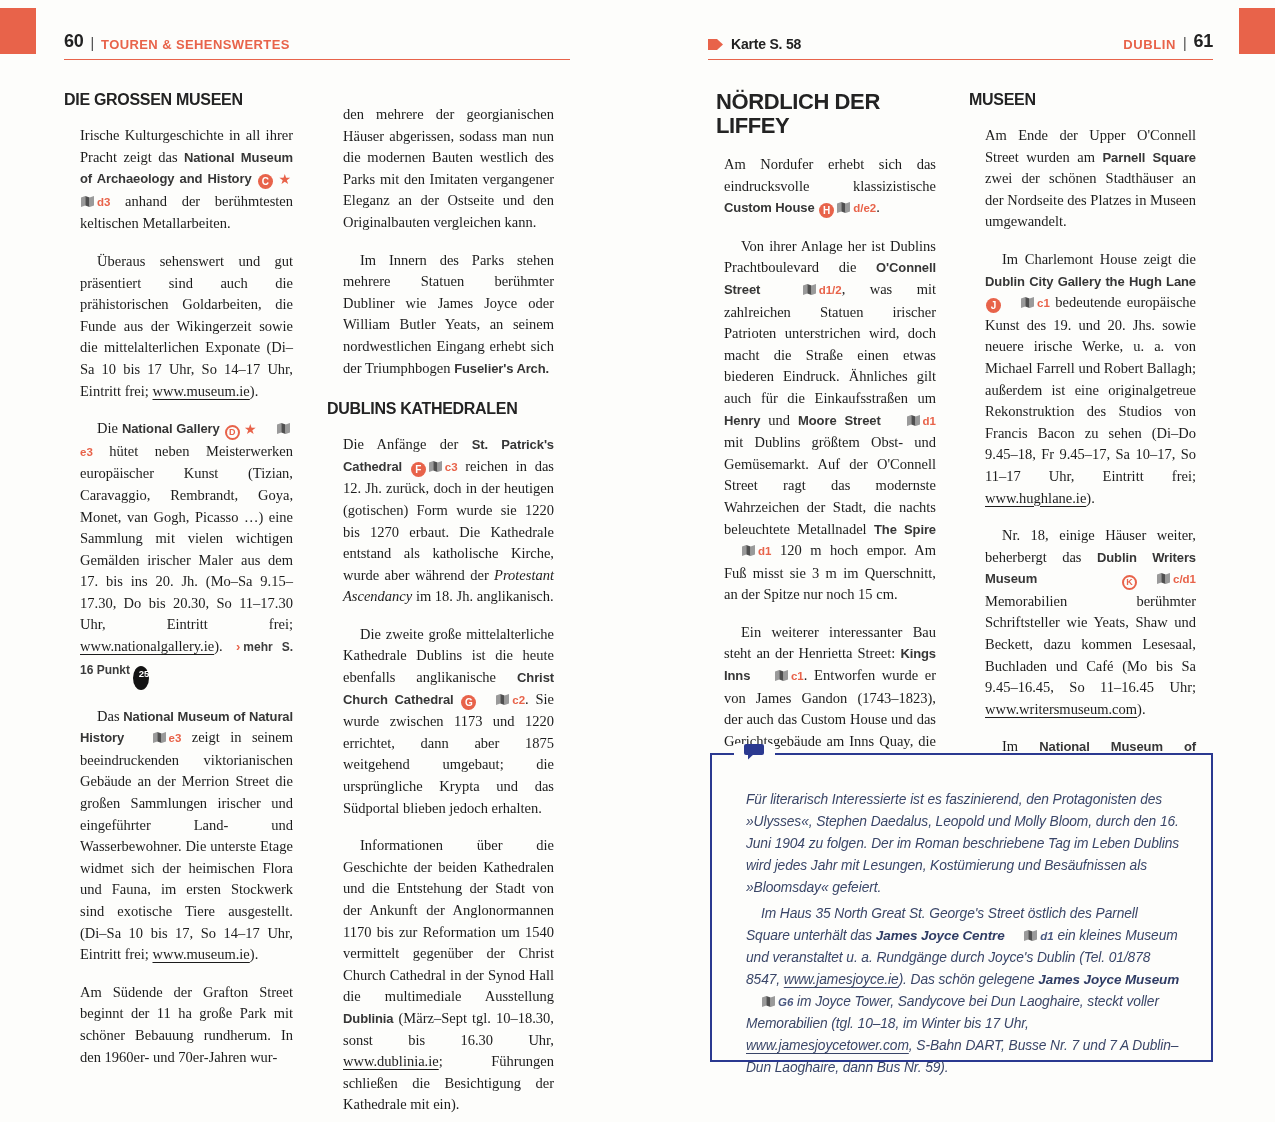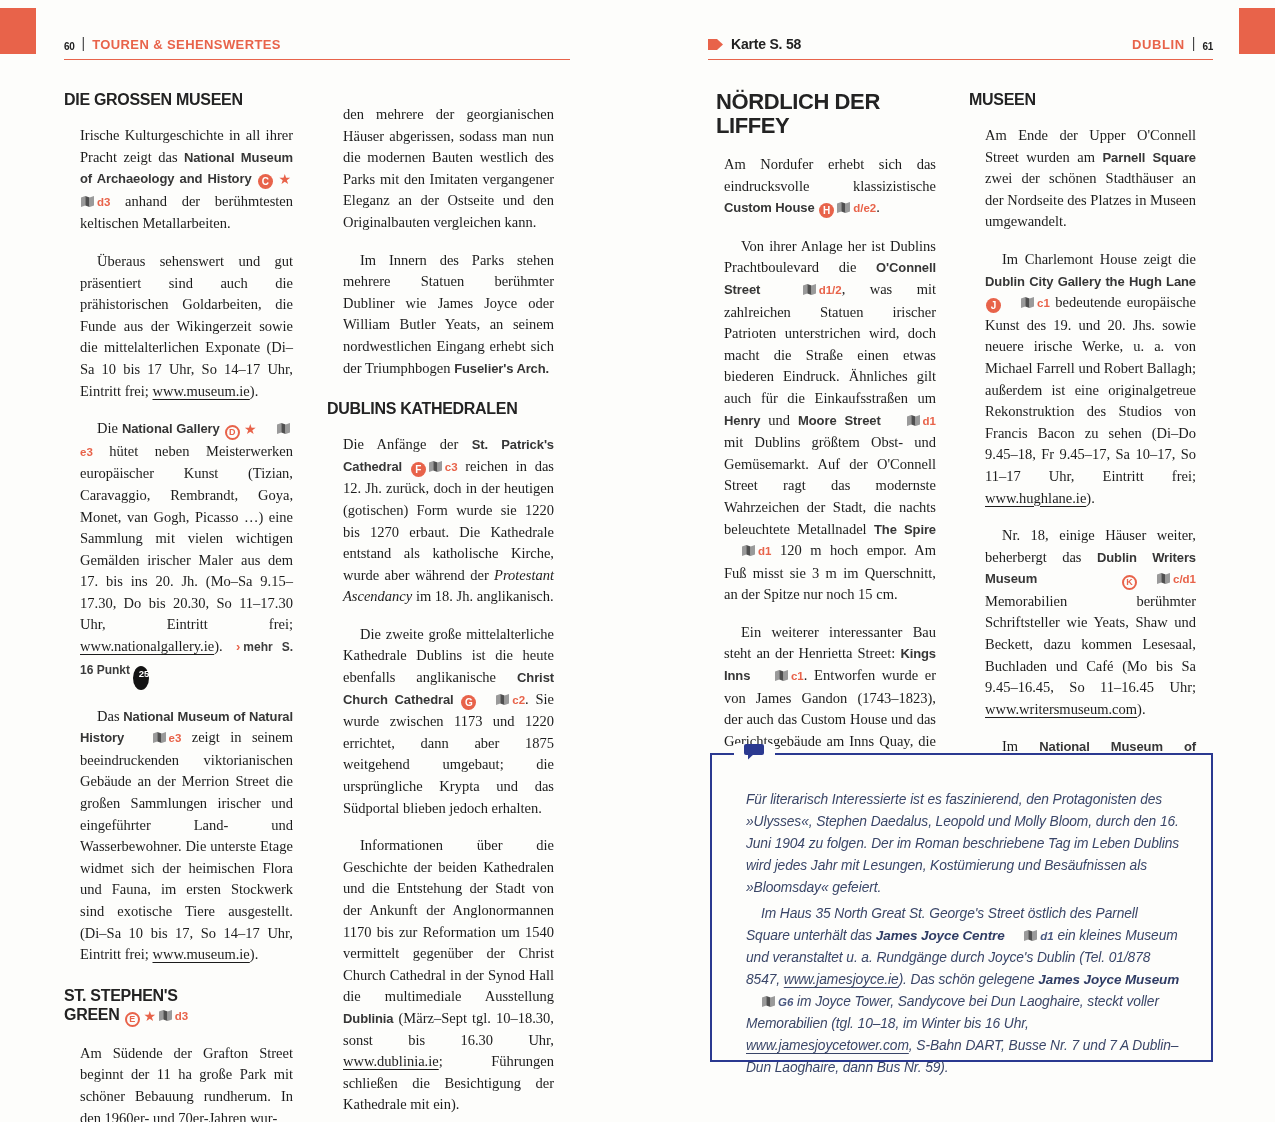--- a/index.html
+++ b/index.html
@@ -19,21 +19,21 @@
   .corner-right{right:0;}
 
   .hdr{
     position:absolute;top:30px;height:30px;box-sizing:border-box;
     border-bottom:1.5px solid var(--orange);
     font-family:"Liberation Sans",sans-serif;
     display:flex;align-items:flex-end;padding-bottom:7px;
   }
   .hdr-left{left:64px;width:506px;}
   .hdr-right{left:708px;width:505px;}
-  .pagenum{font-weight:700;font-size:10px;color:#222;letter-spacing:-0.3px;}
+  .pagenum{font-weight:700;font-size:18px;color:#222;letter-spacing:-0.3px;}
   .hdr-sep{color:#444;font-weight:300;font-size:14px;margin:0 7px;position:relative;top:-1px;}
   .hdr-section{color:var(--orange);font-weight:700;font-size:13px;letter-spacing:0.4px;}
   .hdr-city{color:var(--orange);font-weight:700;font-size:13px;letter-spacing:0.6px;}
   .map-arrow{display:inline-block;margin-right:8px;line-height:0;position:relative;top:-2px;}
   .hdr-karte{font-weight:700;font-size:14px;color:#222;letter-spacing:-0.2px;}
   .hdr-right-group{margin-left:auto;display:flex;align-items:flex-end;}
 
   .col{
     position:absolute;top:88px;text-align:justify;
     font-size:14.5px;line-height:21.6px;hyphens:auto;-webkit-hyphens:auto;
@@ -131,25 +131,20 @@
       <p class="para indent"><span class="t">Die </span><span class="bname">National Gallery</span><span class="t"> </span><span class="circ o">D</span><span class="star">★</span><span class="book"><svg width="13" height="11" viewBox="0 0 13 11">
             <polygon points="0,1.4 4.3,0 4.3,9.6 0,11" fill="#9a9a9a"></polygon>
             <polygon points="4.3,0 8.6,1.4 8.6,11 4.3,9.6" fill="#4f4f4f"></polygon>
             <polygon points="8.6,1.4 13,0 13,9.6 8.6,11" fill="#9a9a9a"></polygon>
           </svg></span><span class="ref">e3</span><span class="t"> hütet neben Meisterwerken europäischer Kunst (Tizian, Caravaggio, Rembrandt, Goya, Monet, van Gogh, Picasso …) eine Sammlung mit vielen wichtigen Gemälden irischer Maler aus dem 17. bis ins 20. Jh. (Mo–Sa 9.15–17.30, Do bis 20.30, So 11–17.30 Uhr, Eintritt frei; </span><span class="link">www.nationalgallery.ie</span><span class="t">). </span><span class="chev">›</span><span class="more">mehr S. 16 Punkt </span><span class="badge">25</span></p>
       <p class="para indent"><span class="t">Das </span><span class="bname">National Museum of Natural History</span><span class="t"> </span><span class="book"><svg width="13" height="11" viewBox="0 0 13 11">
             <polygon points="0,1.4 4.3,0 4.3,9.6 0,11" fill="#9a9a9a"></polygon>
             <polygon points="4.3,0 8.6,1.4 8.6,11 4.3,9.6" fill="#4f4f4f"></polygon>
             <polygon points="8.6,1.4 13,0 13,9.6 8.6,11" fill="#9a9a9a"></polygon>
           </svg></span><span class="ref">e3</span><span class="t"> zeigt in seinem beeindruckenden viktorianischen Gebäude an der Merrion Street die großen Sammlungen irischer und eingeführter Land- und Wasserbewohner. Die unterste Etage widmet sich der heimischen Flora und Fauna, im ersten Stockwerk sind exotische Tiere ausgestellt. (Di–Sa 10 bis 17, So 14–17 Uhr, Eintritt frei; </span><span class="link">www.museum.ie</span><span class="t">).</span></p>
-      <div class="h-section"><span class="t">ST. STEPHEN'S</span><br><span class="t">GREEN </span><span class="circ o">E</span><span class="star">★</span><span class="book"><svg width="13" height="11" viewBox="0 0 13 11">
-            <polygon points="0,1.4 4.3,0 4.3,9.6 0,11" fill="#9a9a9a"></polygon>
-            <polygon points="4.3,0 8.6,1.4 8.6,11 4.3,9.6" fill="#4f4f4f"></polygon>
-            <polygon points="8.6,1.4 13,0 13,9.6 8.6,11" fill="#9a9a9a"></polygon>
-          </svg></span><span class="ref">d3</span></div>
       <p class="para"><span class="t">Am Südende der Grafton Street beginnt der 11 ha große Park mit schöner Bebauung rundherum. In den 1960er- und 70er-Jahren wur-</span></p>
     </div>
   <div class="col" style="left:327px;width:243px;">
       <p class="para"><span class="t">den mehrere der georgianischen Häuser abgerissen, sodass man nun die modernen Bauten westlich des Parks mit den Imitaten vergangener Eleganz an der Ostseite und den Originalbauten vergleichen kann.</span></p>
       <p class="para indent"><span class="t">Im Innern des Parks stehen mehrere Statuen berühmter Dubliner wie James Joyce oder William Butler Yeats, an seinem nordwestlichen Eingang erhebt sich der Triumphbogen </span><span class="bname">Fuselier's Arch.</span></p>
       <div class="h-section"><span class="t">DUBLINS KATHEDRALEN</span></div>
       <p class="para"><span class="t">Die Anfänge der </span><span class="bname">St. Patrick's Cathedral</span><span class="t"> </span><span class="circ">F</span><span class="book"><svg width="13" height="11" viewBox="0 0 13 11">
             <polygon points="0,1.4 4.3,0 4.3,9.6 0,11" fill="#9a9a9a"></polygon>
             <polygon points="4.3,0 8.6,1.4 8.6,11 4.3,9.6" fill="#4f4f4f"></polygon>
             <polygon points="8.6,1.4 13,0 13,9.6 8.6,11" fill="#9a9a9a"></polygon>
@@ -219,17 +214,17 @@
     <div class="jbox-body">
         <p class="para"><span class="t">Für literarisch Interessierte ist es faszinierend, den Protagonisten des »Ulysses«, Stephen Daedalus, Leopold und Molly Bloom, durch den 16. Juni 1904 zu folgen. Der im Roman beschriebene Tag im Leben Dublins wird jedes Jahr mit Lesungen, Kostümierung und Besäufnissen als »Bloomsday« gefeiert.</span></p>
         <p class="para indent"><span class="t">Im Haus 35 North Great St. George's Street östlich des Parnell Square unterhält das </span><span class="bname">James Joyce Centre</span><span class="t"> </span><span class="book"><svg width="13" height="11" viewBox="0 0 13 11">
               <polygon points="0,1.4 4.3,0 4.3,9.6 0,11" fill="#9a9a9a"></polygon>
               <polygon points="4.3,0 8.6,1.4 8.6,11 4.3,9.6" fill="#4f4f4f"></polygon>
               <polygon points="8.6,1.4 13,0 13,9.6 8.6,11" fill="#9a9a9a"></polygon>
             </svg></span><span class="ref">d1</span><span class="t"> ein kleines Museum und veranstaltet u. a. Rundgänge durch Joyce's Dublin (Tel. 01/878 8547, </span><span class="link">www.jamesjoyce.ie</span><span class="t">). Das schön gelegene </span><span class="bname">James Joyce Museum</span><span class="t"> </span><span class="book"><svg width="13" height="11" viewBox="0 0 13 11">
               <polygon points="0,1.4 4.3,0 4.3,9.6 0,11" fill="#9a9a9a"></polygon>
               <polygon points="4.3,0 8.6,1.4 8.6,11 4.3,9.6" fill="#4f4f4f"></polygon>
               <polygon points="8.6,1.4 13,0 13,9.6 8.6,11" fill="#9a9a9a"></polygon>
-            </svg></span><span class="ref">G6</span><span class="t"> im Joyce Tower, Sandycove bei Dun Laoghaire, steckt voller Memorabilien (tgl. 10–18, im Winter bis 16 Uhr, </span><span class="link">www.jamesjoycetower.com</span><span class="t">, S-Bahn DART, Busse Nr. 7 und 7 A Dublin–Dun Laoghaire, dann Bus Nr. 59).</span></p>
+            </svg></span><span class="ref">G6</span><span class="t"> im Joyce Tower, Sandycove bei Dun Laoghaire, steckt voller Memorabilien (tgl. 10–18, im Winter bis 17 Uhr, </span><span class="link">www.jamesjoycetower.com</span><span class="t">, S-Bahn DART, Busse Nr. 7 und 7 A Dublin–Dun Laoghaire, dann Bus Nr. 59).</span></p>
       </div>
   </div>
 
 </div>
 
 </body></html>

